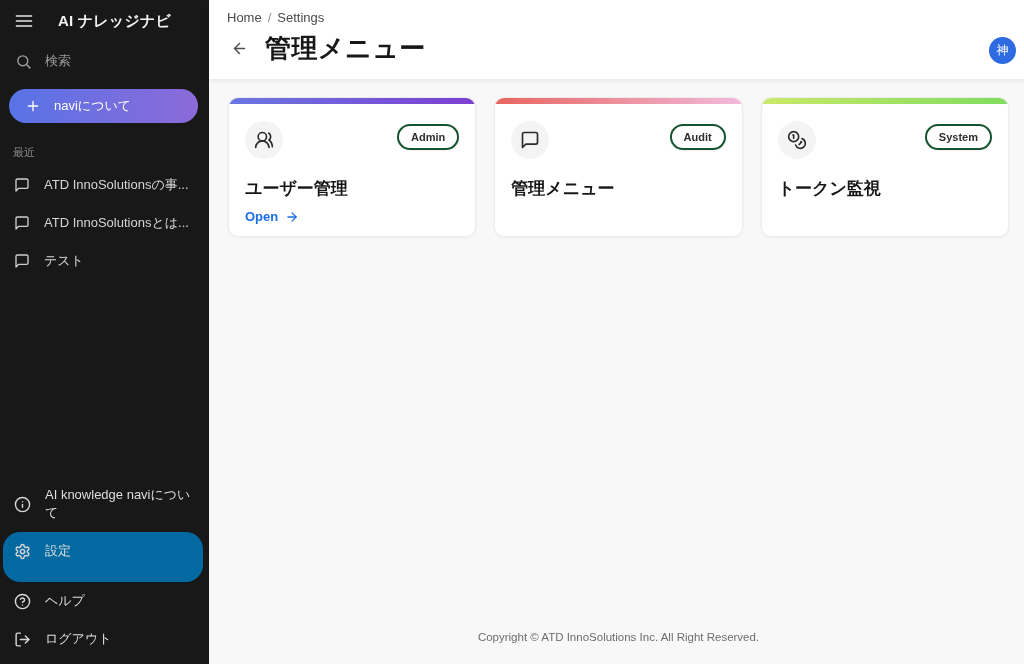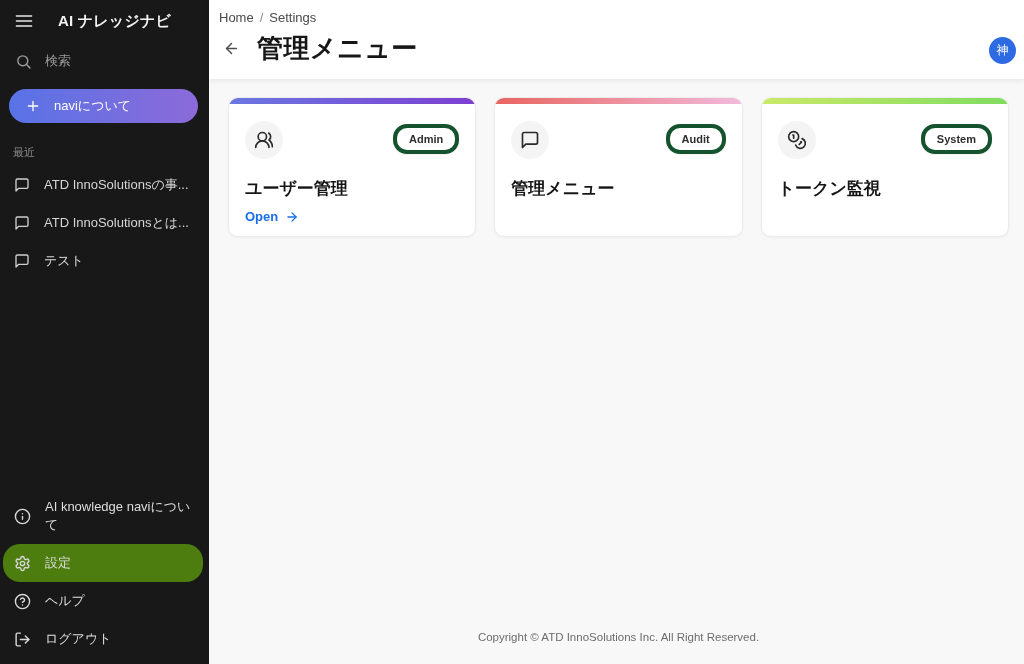--- a/index.html
+++ b/index.html
@@ -54,32 +54,32 @@
   .sidebar-spacer { flex: 1; }
 
   .sidebar-footer { padding-bottom: 6px; }
   .footer-item {
     display: flex; align-items: center; gap: 14px;
     padding: 10px 14px; font-size: 13px; color: #dedede;
     cursor: pointer; position: relative;
   }
   .footer-item .f-icon { color: #d8d8d8; }
   .footer-item.active {
-    background: #4d7c0f;
+    background: #0369a1;
     border-radius: 17px;
     margin: 0 6px 0 3px;
-    padding: 10px 14px 10px 11px;
+    padding: 10px 14px 22px 11px;
   }
 
   
   .main { flex: 1; display: flex; flex-direction: column; height: 664px; }
 
   .header {
     background: #fff;
-    padding: 10px 18px 13px 10px;
+    padding: 10px 18px 13px 18px;
     box-shadow: 0 2px 5px rgba(0,0,0,0.07);
     position: relative; z-index: 2;
   }
   .breadcrumb { font-size: 13px; color: #4a4a4a; display: flex; gap: 6px; }
   .breadcrumb .bc-home { cursor: pointer; }
   .breadcrumb .bc-sep { color: #8a8a8a; }
   .title-row { display: flex; align-items: center; gap: 13px; margin-top: 6px; }
   .back-btn { background: none; border: none; color: #4d4d4d; cursor: pointer; padding: 2px 4px; }
   .page-title { font-size: 26px; font-weight: 700; color: #171717; letter-spacing: .5px; }
   .avatar {
@@ -104,21 +104,21 @@
   }
   .card-bar { height: 6px; }
   .card-body { padding: 17px 16px 12px 16px; position: relative; }
   .icon-circle {
     width: 38px; height: 38px; border-radius: 50%;
     background: #f4f4f4; color: #2b2b2b;
     display: flex; align-items: center; justify-content: center;
   }
   .badge {
     position: absolute; top: 20px; right: 16px;
-    background: #fff; border: 4px solid #14532d; border-radius: 14px;
+    background: #fff; border: 2px solid #14532d; border-radius: 14px;
     padding: 5px 12px; font-size: 11px; font-weight: 700; color: #2e2e2e;
     box-shadow: 0 1px 2px rgba(0,0,0,0.06);
   }
   .card-title { margin-top: 18px; font-size: 17px; font-weight: 700; color: #151515; }
   .open-link {
     margin-top: 9px; display: inline-flex; align-items: center; gap: 7px;
     font-size: 13px; font-weight: 700; cursor: pointer;
   }
 
   .copyright {

